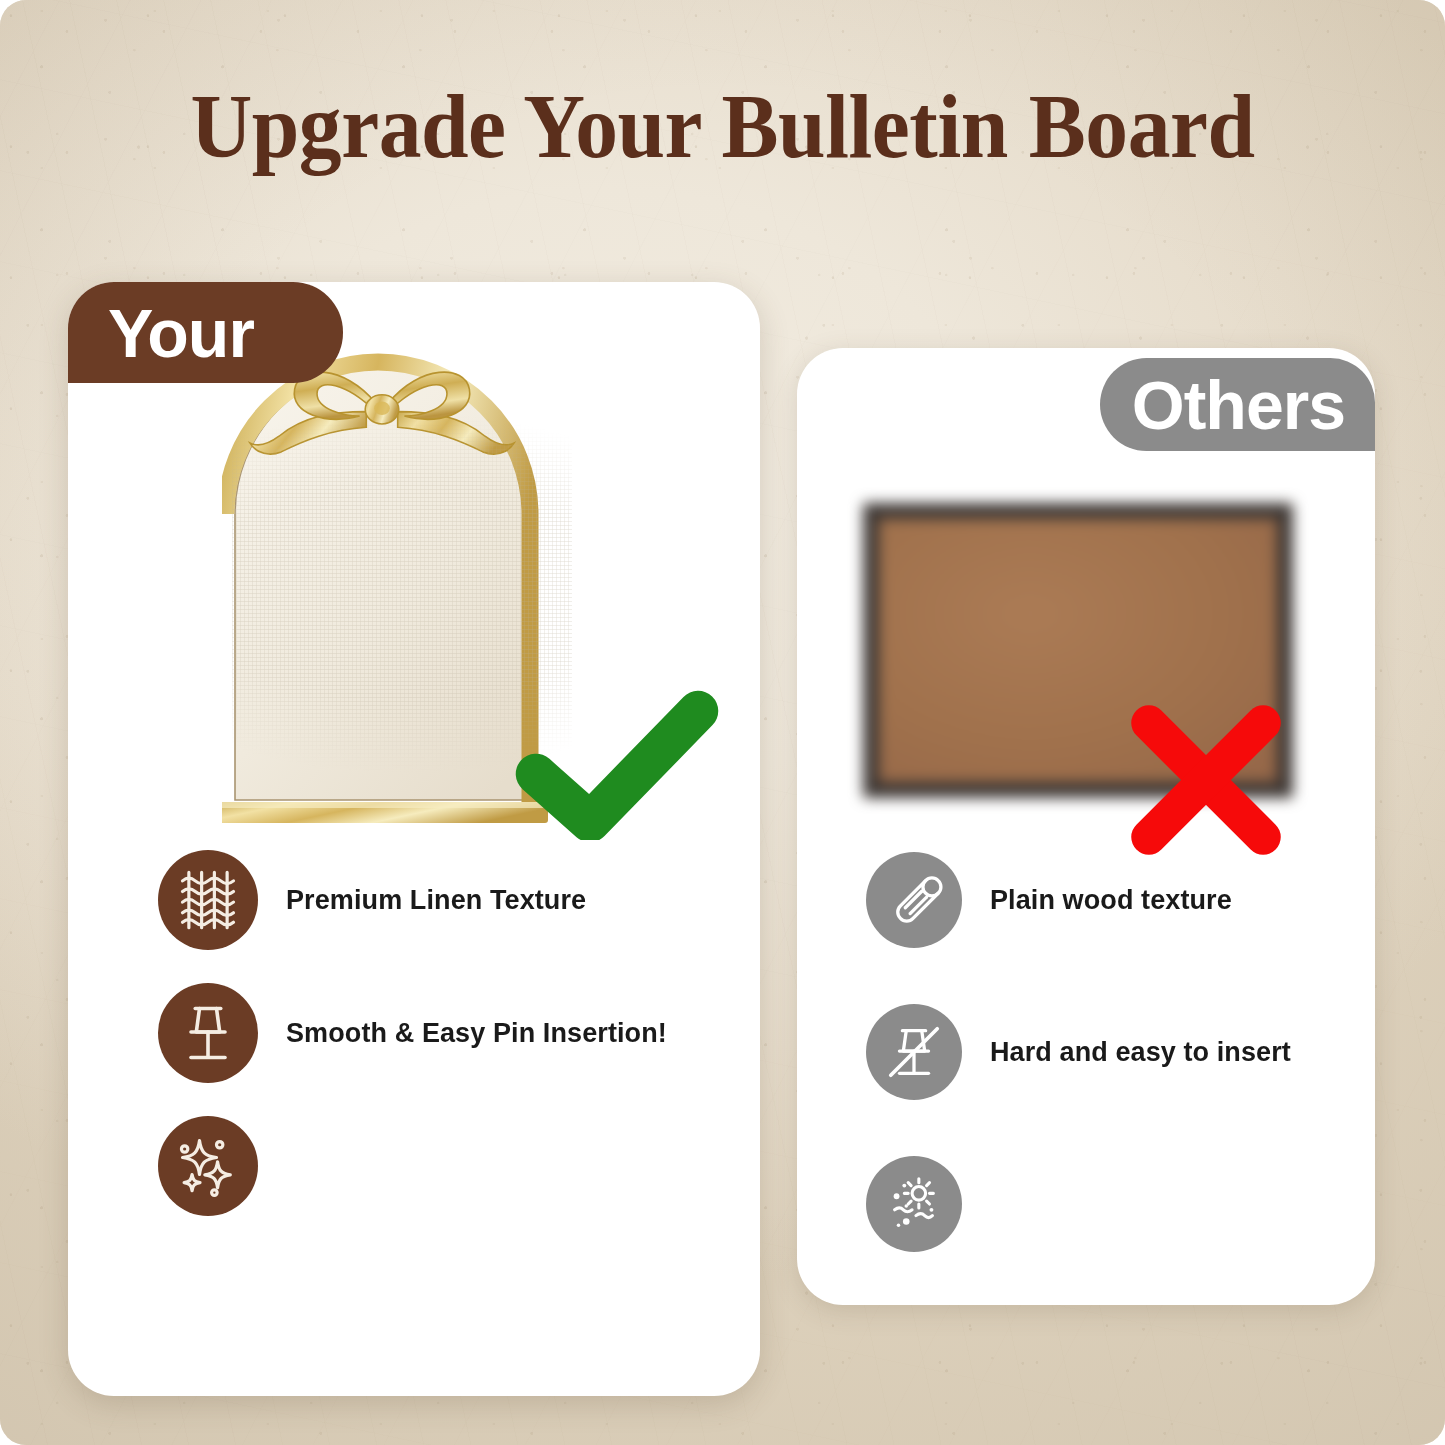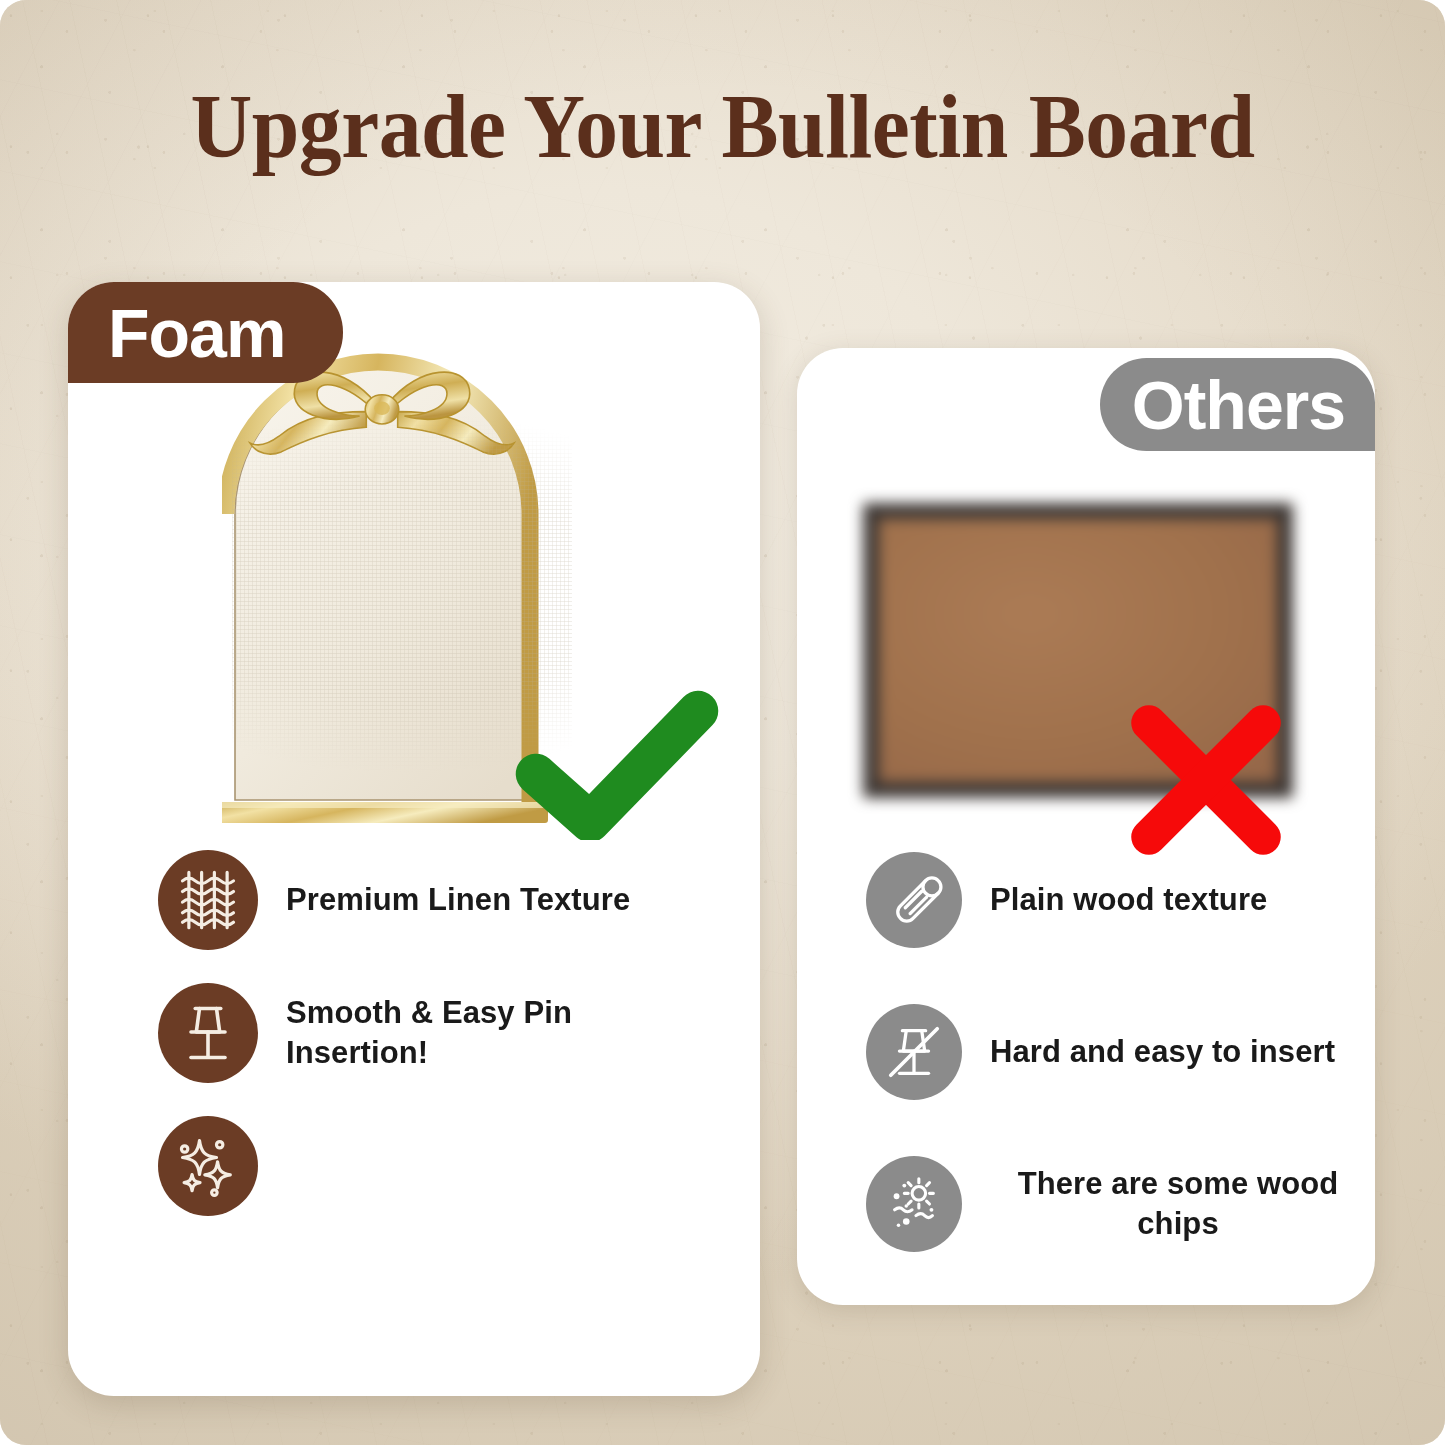--- a/index.html
+++ b/index.html
@@ -223,21 +223,21 @@
     height: 100px;
     border-radius: 50%;
     display: flex;
     align-items: center;
     justify-content: center;
   }
   .feature-icon svg { display: block; width: 68px; height: 68px; }
   .icon-brown { background: #6b3c25; }
   .icon-gray  { background: #8b8b8b; }
   .feature-text {
-    font-size: 31px;
+    font-size: 27px;
     font-weight: bold;
     color: #1a1a1a;
     line-height: 1.28;
     letter-spacing: .1px;
   }
   #features-others .feature { margin-bottom: 56px; }
   #features-others .feature-icon { width: 96px; height: 96px; }
   #features-others .feature-icon svg { width: 62px; height: 62px; }
 </style>
 </head>
@@ -309,29 +309,28 @@
           <path d="M12 38 q5-4 9 0 t9 0"></path>
           <path d="M34 44 q5-4 9 0 t8 0"></path>
           <circle cx="14" cy="24" r="3" fill="#ffffff" stroke="none"></circle>
           <circle cx="24" cy="50" r="3.4" fill="#ffffff" stroke="none"></circle>
           <circle cx="22" cy="13" r="2" fill="#ffffff" stroke="none"></circle>
           <circle cx="50" cy="38" r="2" fill="#ffffff" stroke="none"></circle>
           <circle cx="16" cy="54" r="1.8" fill="#ffffff" stroke="none"></circle>
           <circle cx="24" cy="34" r="1.8" fill="#ffffff" stroke="none"></circle>
         </svg>
       </div>
-      <div class="feature-text">There are some wood chips</div>
     </div>
 
   </div>
 
   <div class="card" id="card-ours"></div>
 
   <div class="badge" id="badge-ours">
-    <span>Foam</span>
+    <span>Your</span>
   </div>
 
   <div id="product-ours">
     <svg viewBox="0 0 420 520">
       <defs>
         <linearGradient id="goldGrad" x1="0" y1="0" x2="1" y2="0.3">
           <stop offset="0%" stop-color="#c9a94e"></stop>
           <stop offset="22%" stop-color="#f2e1a4"></stop>
           <stop offset="46%" stop-color="#d6b55e"></stop>
           <stop offset="70%" stop-color="#f6ecbe"></stop>

